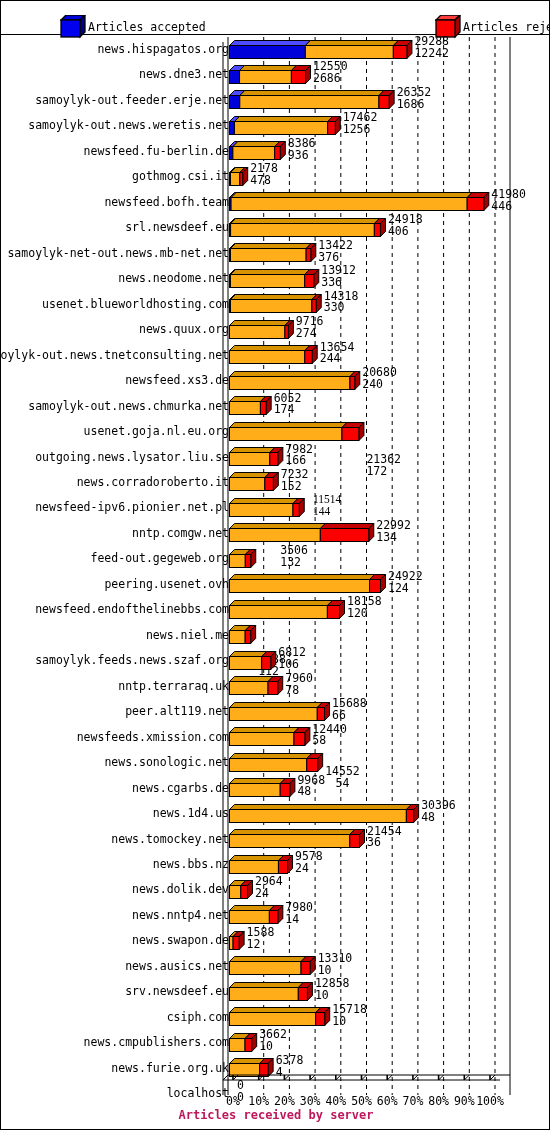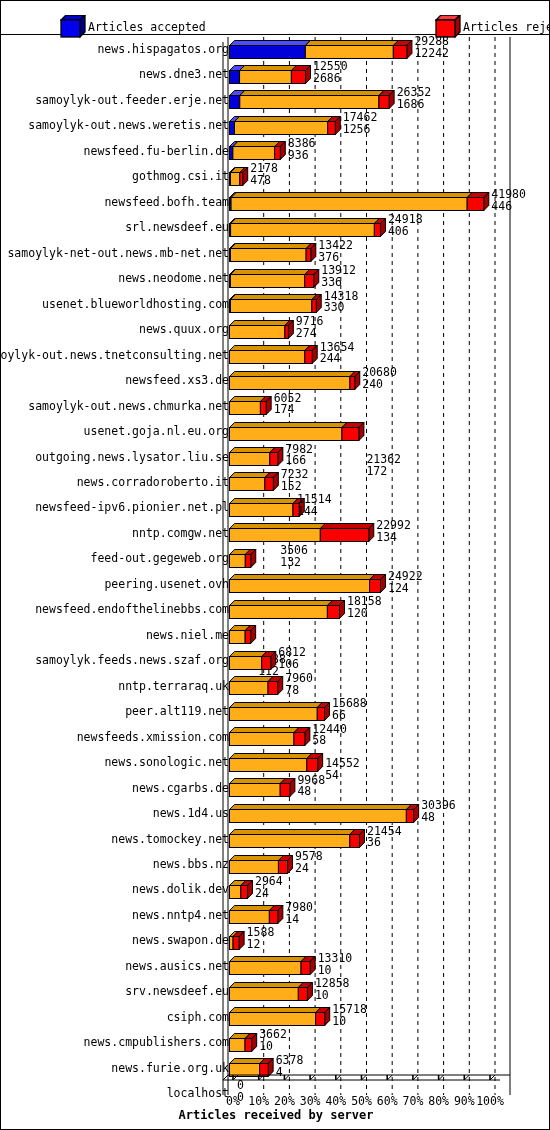--- a/index.html
+++ b/index.html
@@ -22,21 +22,21 @@
             white-space:nowrap;text-align:right;color:#000;}
   .bar{position:absolute;left:228px;top:9.5px;height:13px;}
   .vals{position:absolute;top:1px;font-size:11.5px;white-space:nowrap;line-height:11.8px;}
   .vals span{display:block;}
 
   
   #gridlines{position:absolute;left:0;top:0;width:550px;height:1060px;pointer-events:none;}
   #axis{position:absolute;left:0;bottom:0;width:550px;height:60px;}
   .ticklabel{position:absolute;font-size:11.5px;color:#000;}
   #xtitle{position:absolute;width:550px;text-align:center;font-size:12px;
-          font-weight:bold;color:#000000;}
+          font-weight:bold;color:#be185d;}
 </style>
 </head>
 <body>
 
 <div id="page">
 
   <div id="legend">
     <div class="legend-item" style="left:24px;">
       <span class="legend-cube">
         <svg width="26" height="24" viewBox="0 0 26 24">
@@ -392,21 +392,21 @@
           <div class="rowlabel">newsfeed-ipv6.pionier.net.pl</div>
           <div class="bar">
             <svg width="76.74727761278461" height="20" style="position: absolute; left: 0px; top: -5px;">
               <polygon points="0.5,5.5 5.5,0.5 68.94736718050251,0.5 63.94736718050252,5.5" fill="#d79400" stroke="#000" stroke-width="1"></polygon>
               <polygon points="63.94736718050252,5.5 68.94736718050251,0.5 75.24727761278461,0.5 70.24727761278461,5.5" fill="#c40000" stroke="#000" stroke-width="1"></polygon>
               <polygon points="70.24727761278461,5.5 75.24727761278461,0.5 75.24727761278461,13.5 70.24727761278461,18.5" fill="#a50000" stroke="#000" stroke-width="1"></polygon>
               <rect x="0.5" y="5.5" width="63.44736718050252" height="13" fill="#ffae1a" stroke="#000" stroke-width="1"></rect>
               <rect x="63.94736718050252" y="5.5" width="6.299910432282091" height="13" fill="#fc0000" stroke="#000" stroke-width="1"></rect>
             </svg>
           </div>
-          <div class="vals" style="left: 296px; top: 1px;">
+          <div class="vals" style="left: 312px; top: 1px; font-family: Liberation Serif, serif;">
             <span>11514</span>
             <span>144</span>
           </div>
         </div>
         <div class="row">
           <div class="rowlabel">nntp.comgw.net</div>
           <div class="bar">
             <svg width="146.2764814029133" height="20" style="position: absolute; left: 0px; top: -5px;">
               <polygon points="0.5,5.5 5.5,0.5 96.31563192382029,0.5 91.31563192382029,5.5" fill="#d79400" stroke="#000" stroke-width="1"></polygon>
               <polygon points="91.31563192382029,5.5 96.31563192382029,0.5 144.7764814029133,0.5 139.7764814029133,5.5" fill="#c40000" stroke="#000" stroke-width="1"></polygon>
@@ -552,21 +552,21 @@
           <div class="rowlabel">news.sonologic.net</div>
           <div class="bar">
             <svg width="95.15028520247019" height="20" style="position: absolute; left: 0px; top: -5px;">
               <polygon points="0.5,5.5 5.5,0.5 82.74659406967426,0.5 77.74659406967426,5.5" fill="#d79400" stroke="#000" stroke-width="1"></polygon>
               <polygon points="77.74659406967426,5.5 82.74659406967426,0.5 93.65028520247019,0.5 88.65028520247019,5.5" fill="#c40000" stroke="#000" stroke-width="1"></polygon>
               <polygon points="88.65028520247019,5.5 93.65028520247019,0.5 93.65028520247019,13.5 88.65028520247019,18.5" fill="#a50000" stroke="#000" stroke-width="1"></polygon>
               <rect x="0.5" y="5.5" width="77.24659406967426" height="13" fill="#ffae1a" stroke="#000" stroke-width="1"></rect>
               <rect x="77.74659406967426" y="5.5" width="10.903691132795926" height="13" fill="#fc0000" stroke="#000" stroke-width="1"></rect>
             </svg>
           </div>
-          <div class="vals" style="left: 324.15px; top: 10px;">
+          <div class="vals" style="left: 324.15px; top: 18px; text-align: center;">
             <span>14552</span>
             <span>54</span>
           </div>
         </div>
         <div class="row">
           <div class="rowlabel">news.cgarbs.de</div>
           <div class="bar">
             <svg width="67.38221845094989" height="20" style="position: absolute; left: 0px; top: -5px;">
               <polygon points="0.5,5.5 5.5,0.5 56.190048555131284,0.5 51.190048555131284,5.5" fill="#d79400" stroke="#000" stroke-width="1"></polygon>
               <polygon points="51.190048555131284,5.5 56.190048555131284,0.5 65.88221845094989,0.5 60.882218450949885,5.5" fill="#c40000" stroke="#000" stroke-width="1"></polygon>

